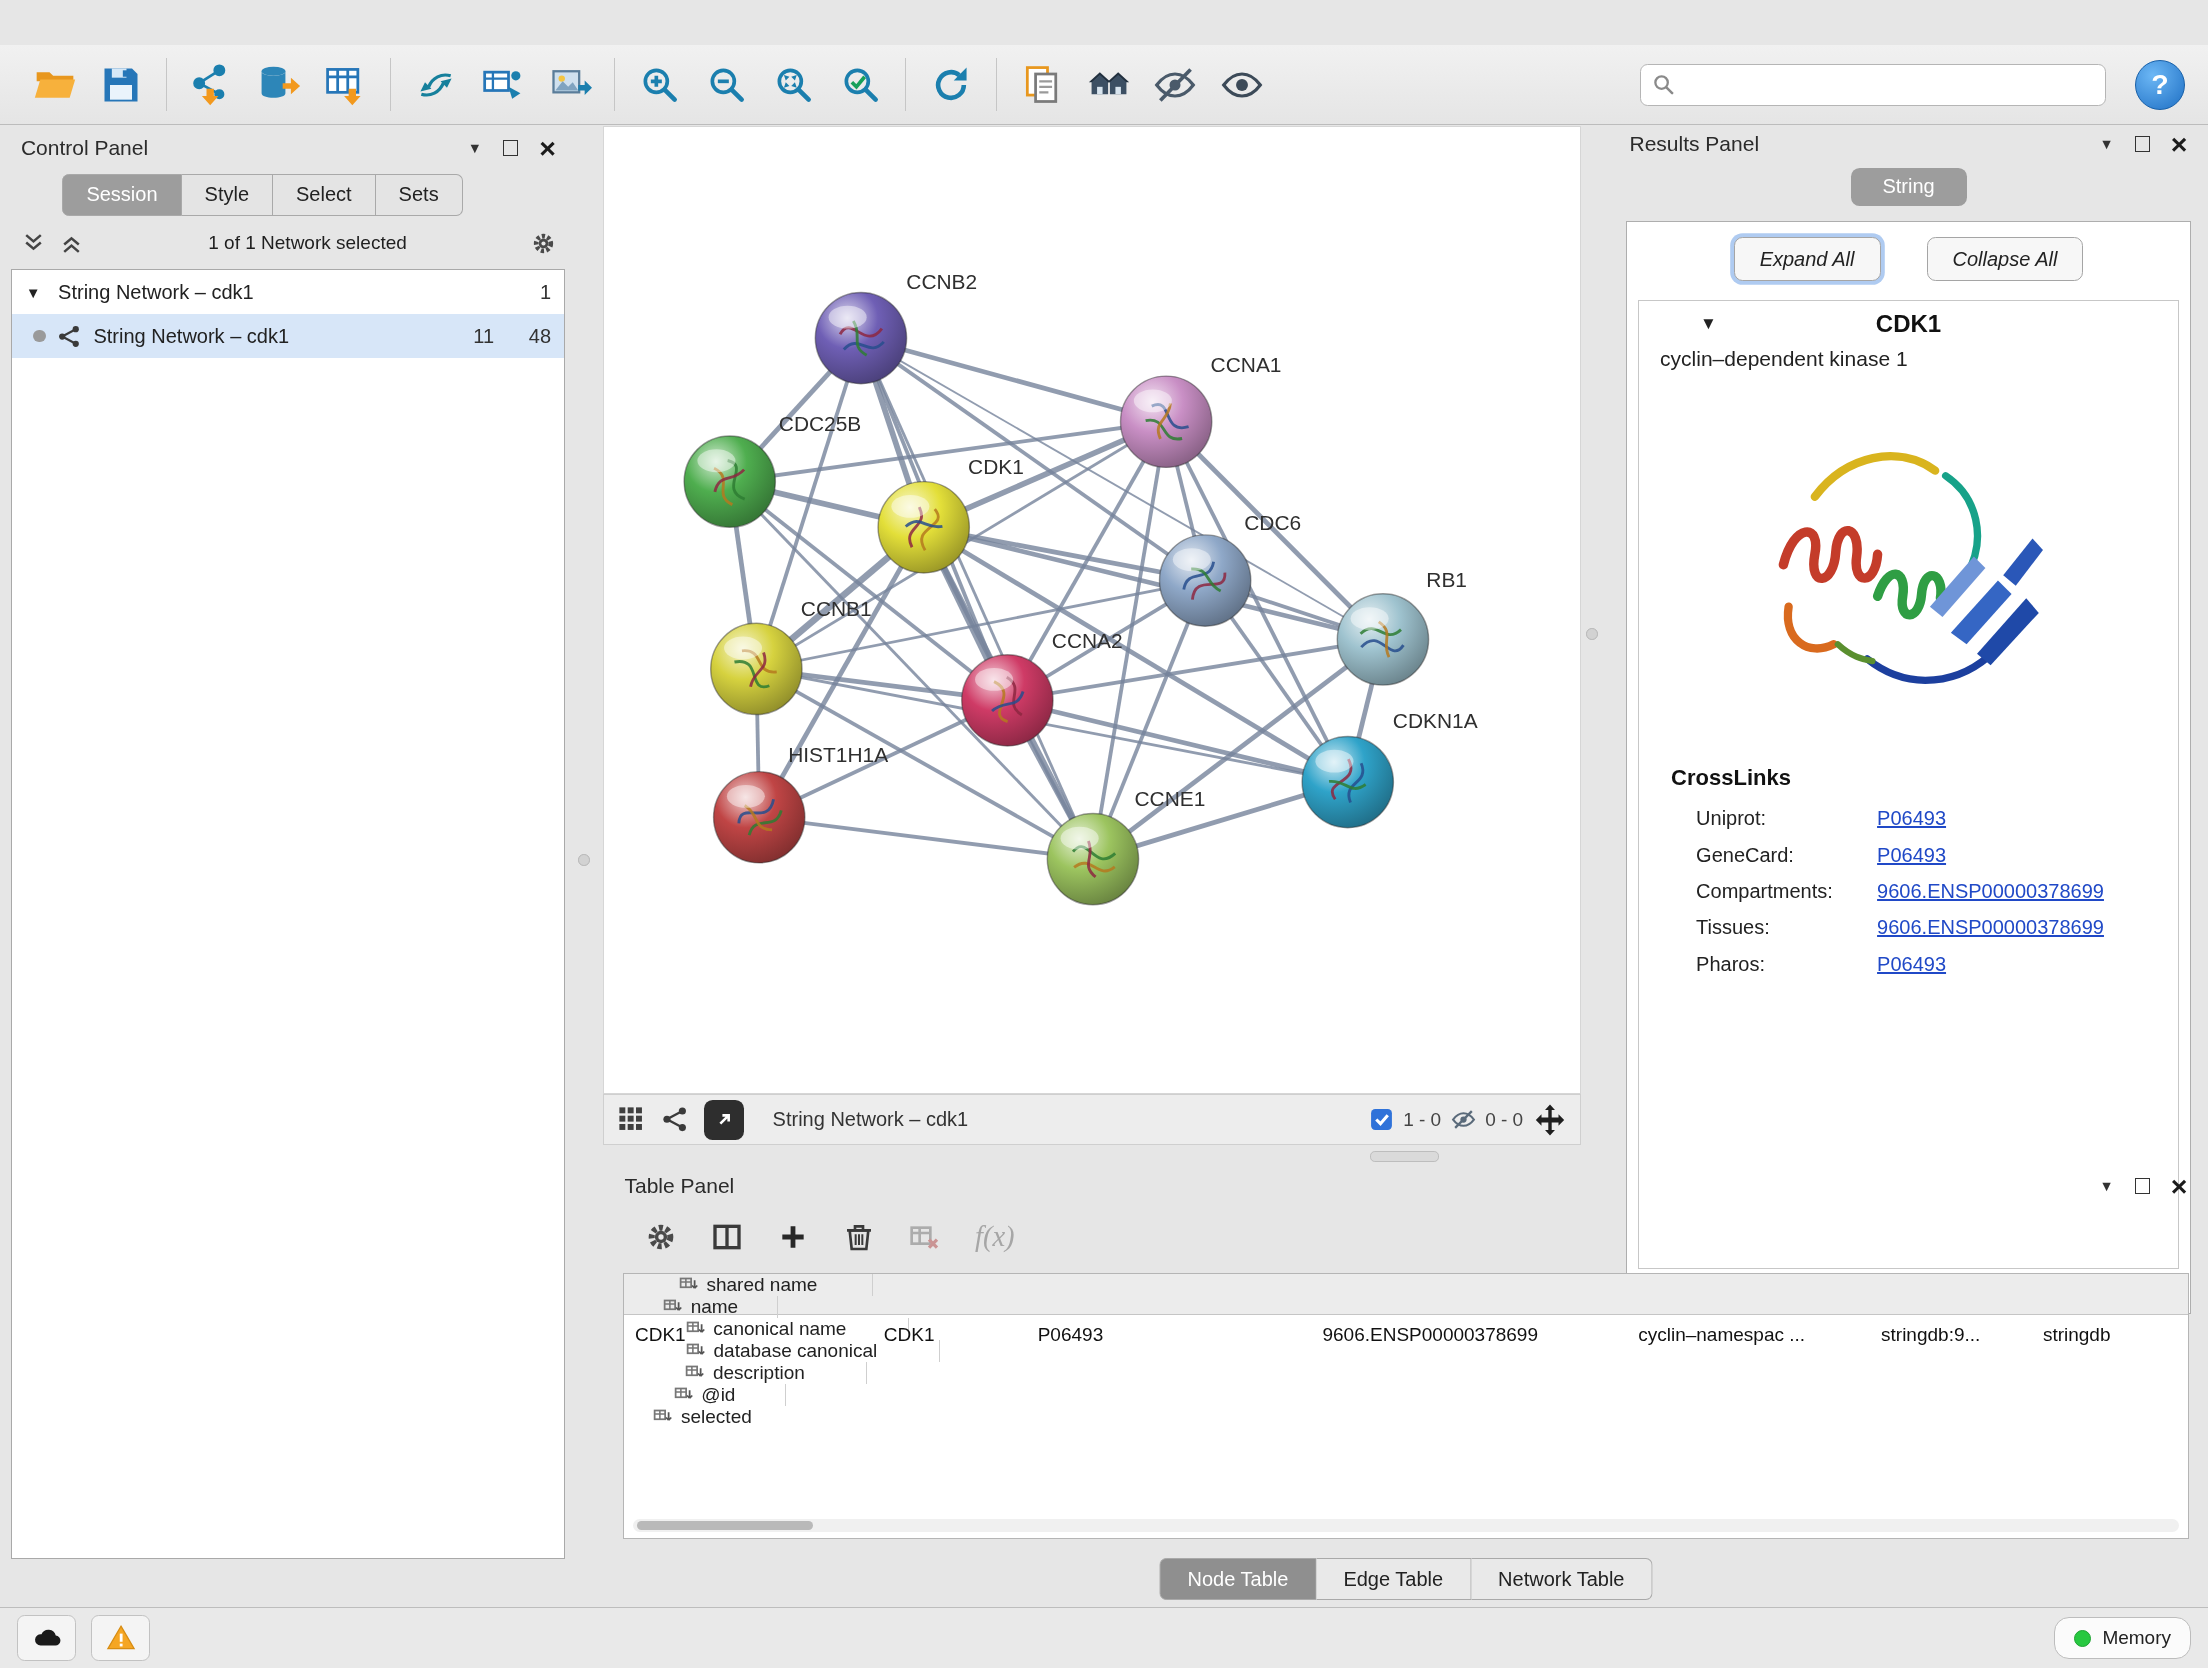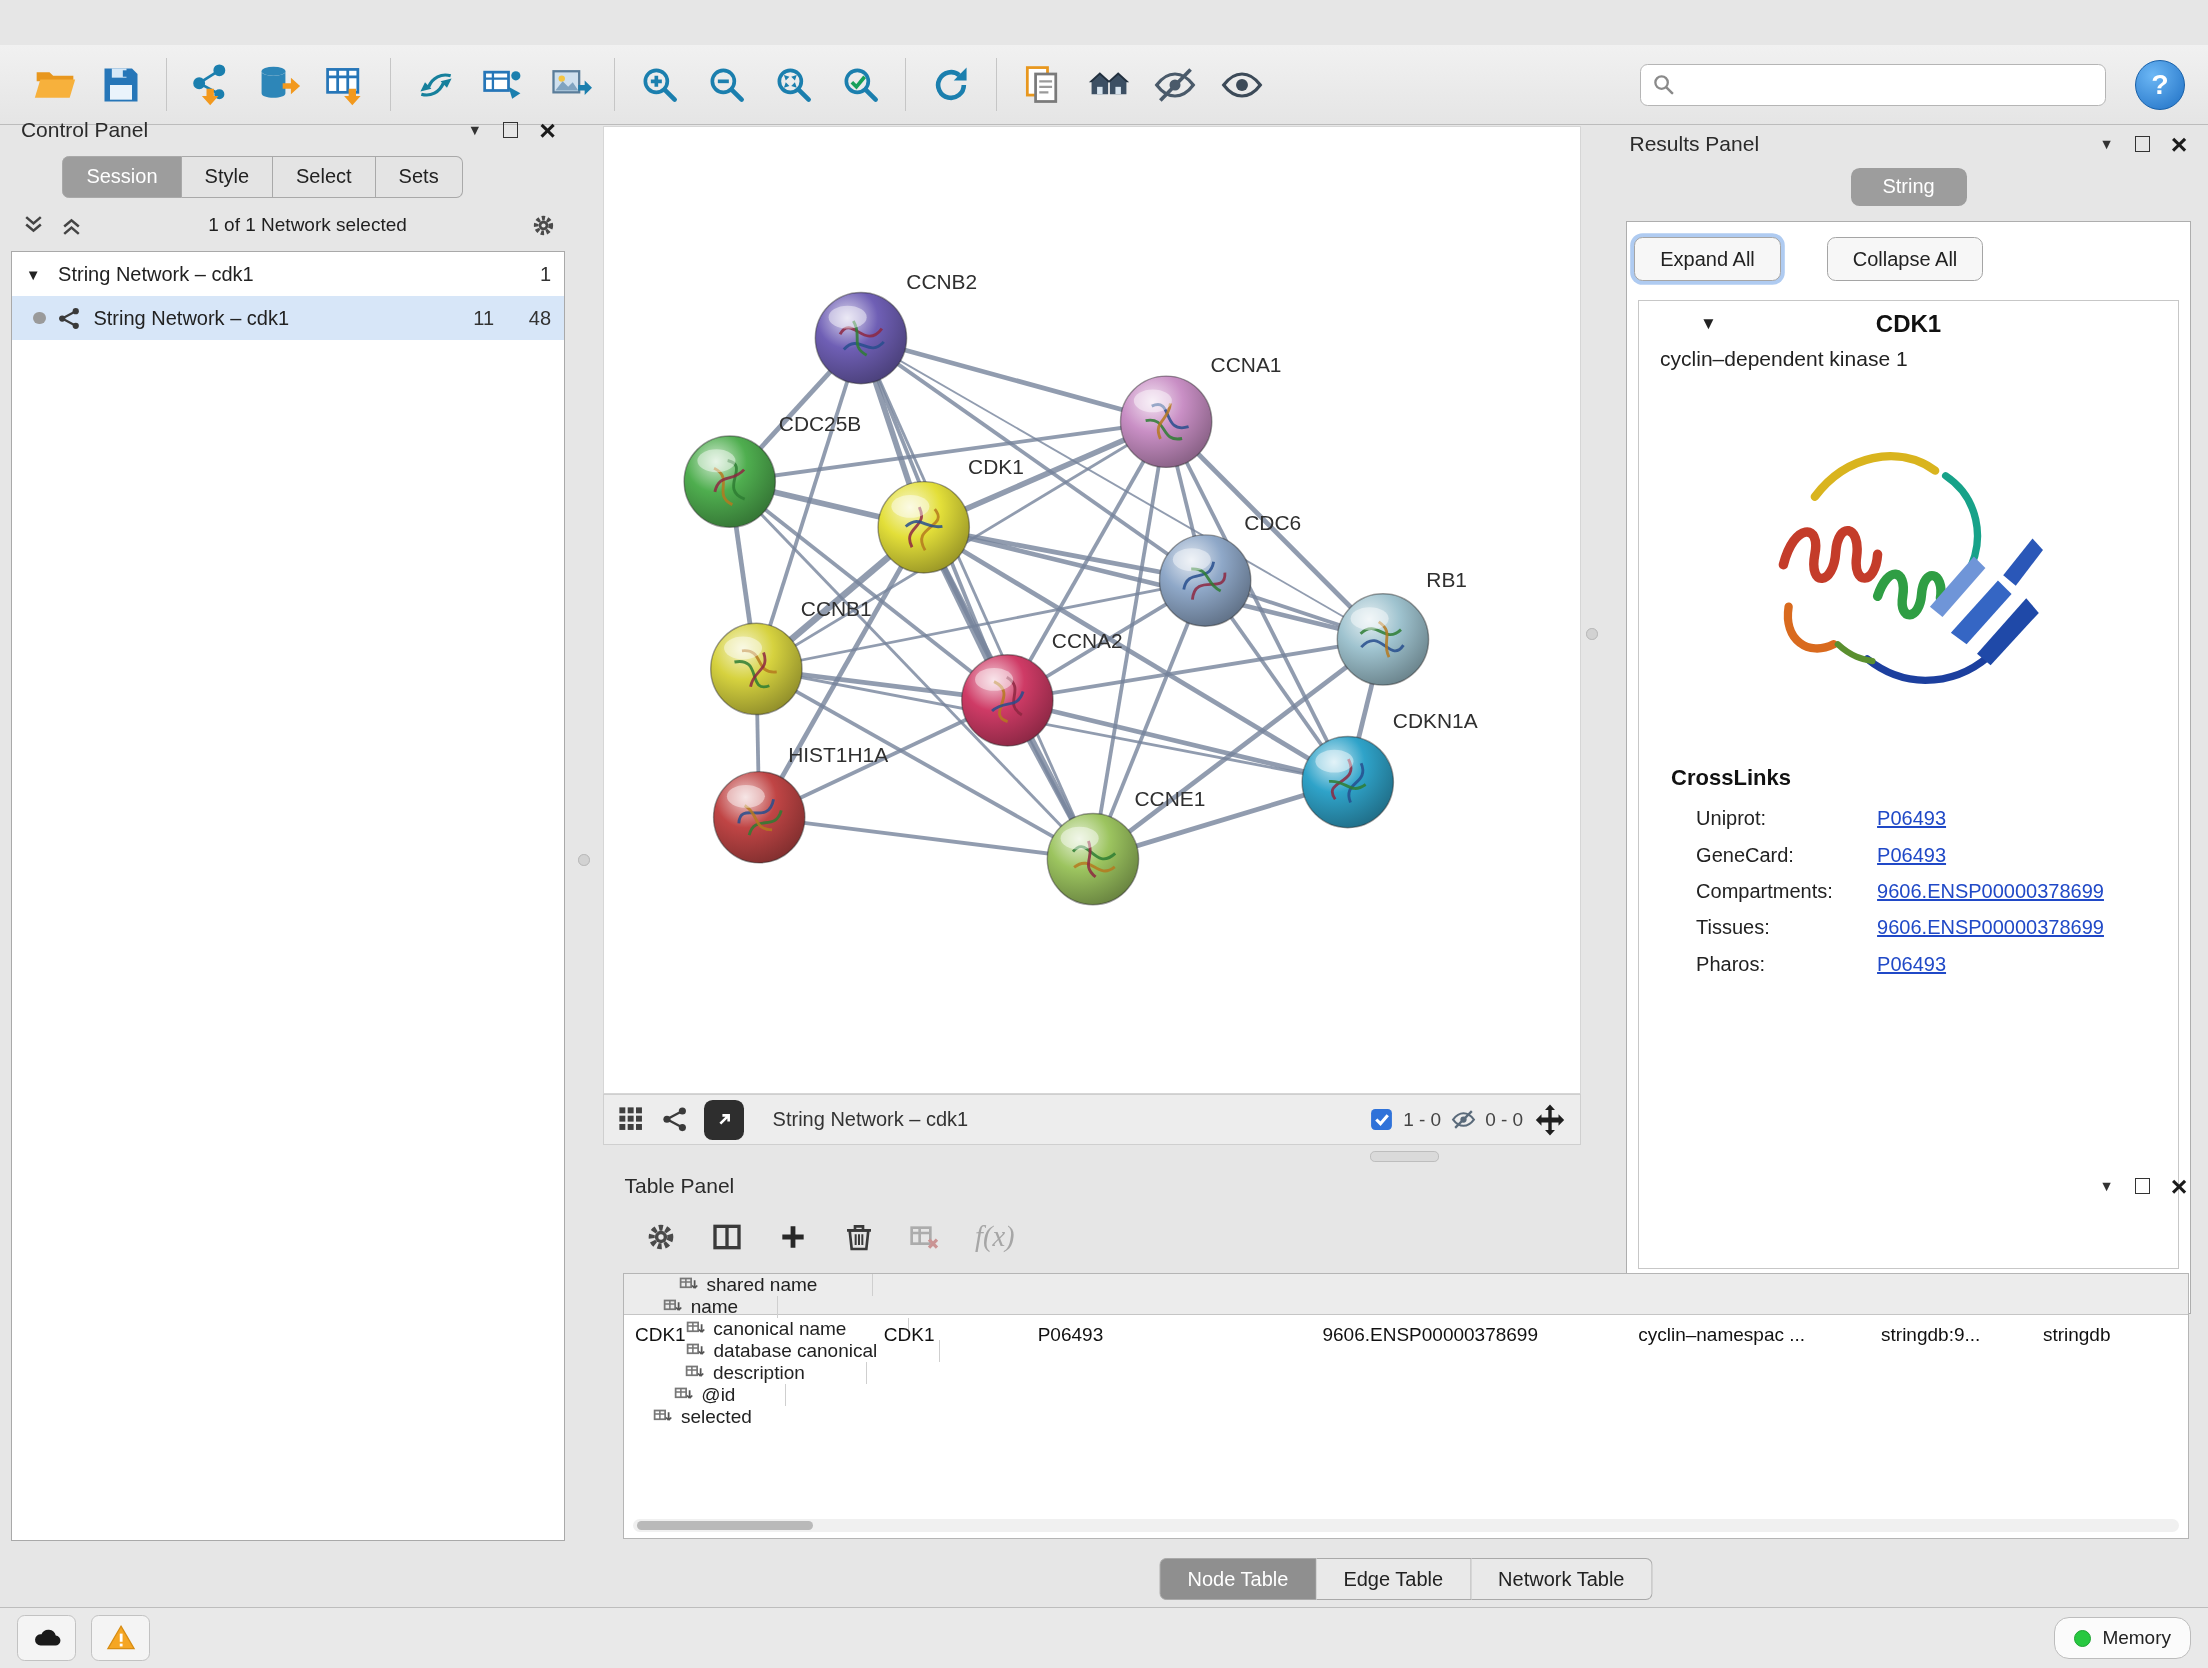--- a/index.html
+++ b/index.html
@@ -32,21 +32,21 @@
     color:#fff;font-size:28.5px;font-weight:bold;display:flex;align-items:center;justify-content:center;}
 
   
   .panel-head{display:flex;align-items:center;height:36px;padding:0 9.5px;font-size:21px;color:#2b2b2b;}
   .head-icons{margin-left:auto;display:flex;gap:21px;align-items:center;}
   .hi-chevron{font-size:14.3px;color:#333;}
   .hi-square{width:13.3px;height:13.3px;border:1.9px solid #333;display:inline-block;}
   .hi-close{font-size:28.5px;font-weight:bold;color:#1b1b1b;line-height:1;}
 
   
-  .control-panel{position:absolute;left:11.4px;top:112px;width:554px;height:1429px;
+  .control-panel{position:absolute;left:11.4px;top:130px;width:554px;height:1429px;
     display:flex;flex-direction:column;box-sizing:border-box;}
   .cp-tabs{display:flex;margin:7.6px 0 0 51px;}
   .cp-tab{padding:8.6px 23px;font-size:20px;border:1px solid #a9a9a9;border-left:none;
     background:#e4e4e4;color:#222;}
   .cp-tab:first-child{border-left:1px solid #a9a9a9;border-radius:6.7px 0 0 6.7px;}
   .cp-tab:last-child{border-radius:0 6.7px 6.7px 0;}
   .cp-tab.active{background:#9d9d9d;color:#fff;}
   .cp-subbar{display:flex;align-items:center;margin:15px 9.5px 7.6px 9.5px;gap:13.3px;}
   .cp-subbar svg{width:25px;height:25px;}
   .cp-status{flex:1;text-align:center;font-size:19px;color:#1f1f1f;}
@@ -72,21 +72,21 @@
   .strip-right{margin-left:auto;display:flex;align-items:center;gap:9.5px;font-size:19px;color:#444;}
   .strip-right svg{width:25px;height:25px;}
   .move-ic svg{width:34px;height:34px;}
 
   
   .results-panel{position:absolute;left:1620px;top:126px;width:577px;height:1188px;}
   .string-pill{margin:5.7px auto 0;width:116px;height:38px;background:#9d9d9d;color:#fff;font-size:20px;
     border-radius:8.6px;display:flex;align-items:center;justify-content:center;}
   .results-box{position:absolute;left:5.7px;right:5.7px;top:95px;bottom:0;background:#fff;
     border:1px solid #aeaeae;box-sizing:border-box;padding:15px 7.6px 7.6px;}
-  .rp-buttons{display:flex;justify-content:flex-start;gap:46px;}
+  .rp-buttons{display:flex;justify-content:center;gap:46px;font-style:italic;}
   .rp-btn{padding:9.5px 25px;font-size:20px;border:1px solid #a5a5a5;border-radius:8.6px;background:#f7f7f7;color:#222;}
   .rp-btn.focused{box-shadow:0 0 0 3.8px rgba(110,160,230,.55);}
   .protein-box{border:1px solid #c7c7c7;margin:19px 3.8px 0;height:calc(100% - 101px);overflow:hidden;}
   .protein-head{position:relative;height:46px;display:flex;align-items:center;justify-content:center;}
   .protein-head .expander{position:absolute;left:61px;font-size:17px;color:#222;}
   .protein-name{font-size:24px;font-weight:bold;color:#111;}
   .protein-desc{padding:0 21px;font-size:21px;color:#222;}
   .ribbon{margin:23px auto 0;}
   .crosslinks-title{font-size:22px;font-weight:bold;color:#111;margin:19px 0 9.5px 32px;}
   .cl-row{display:flex;padding:6.7px 0 6.7px 57px;font-size:20px;}

